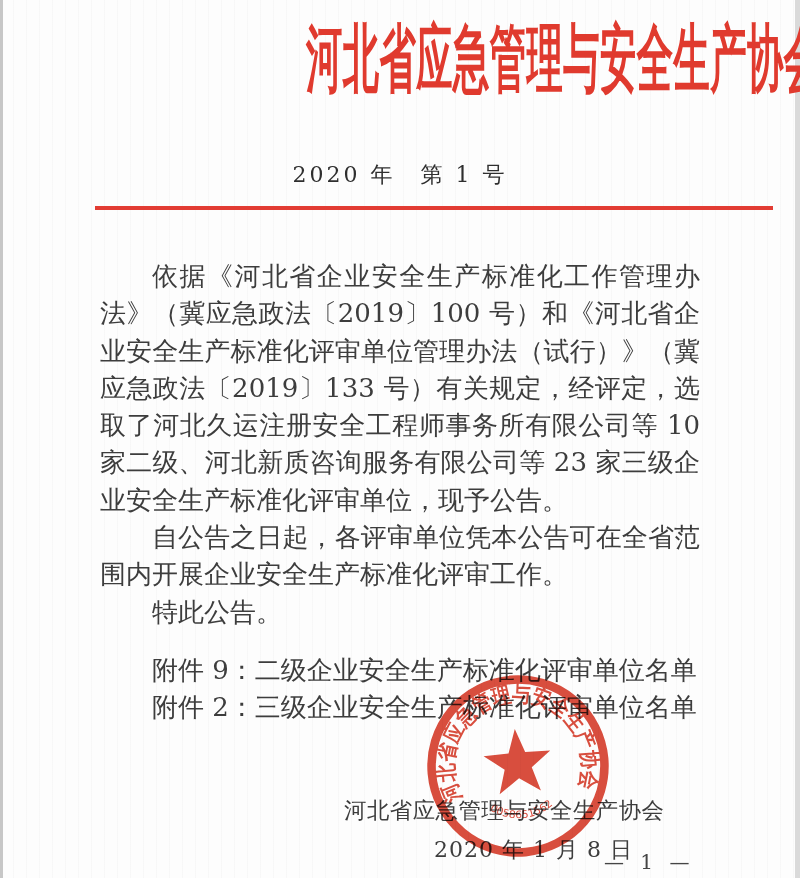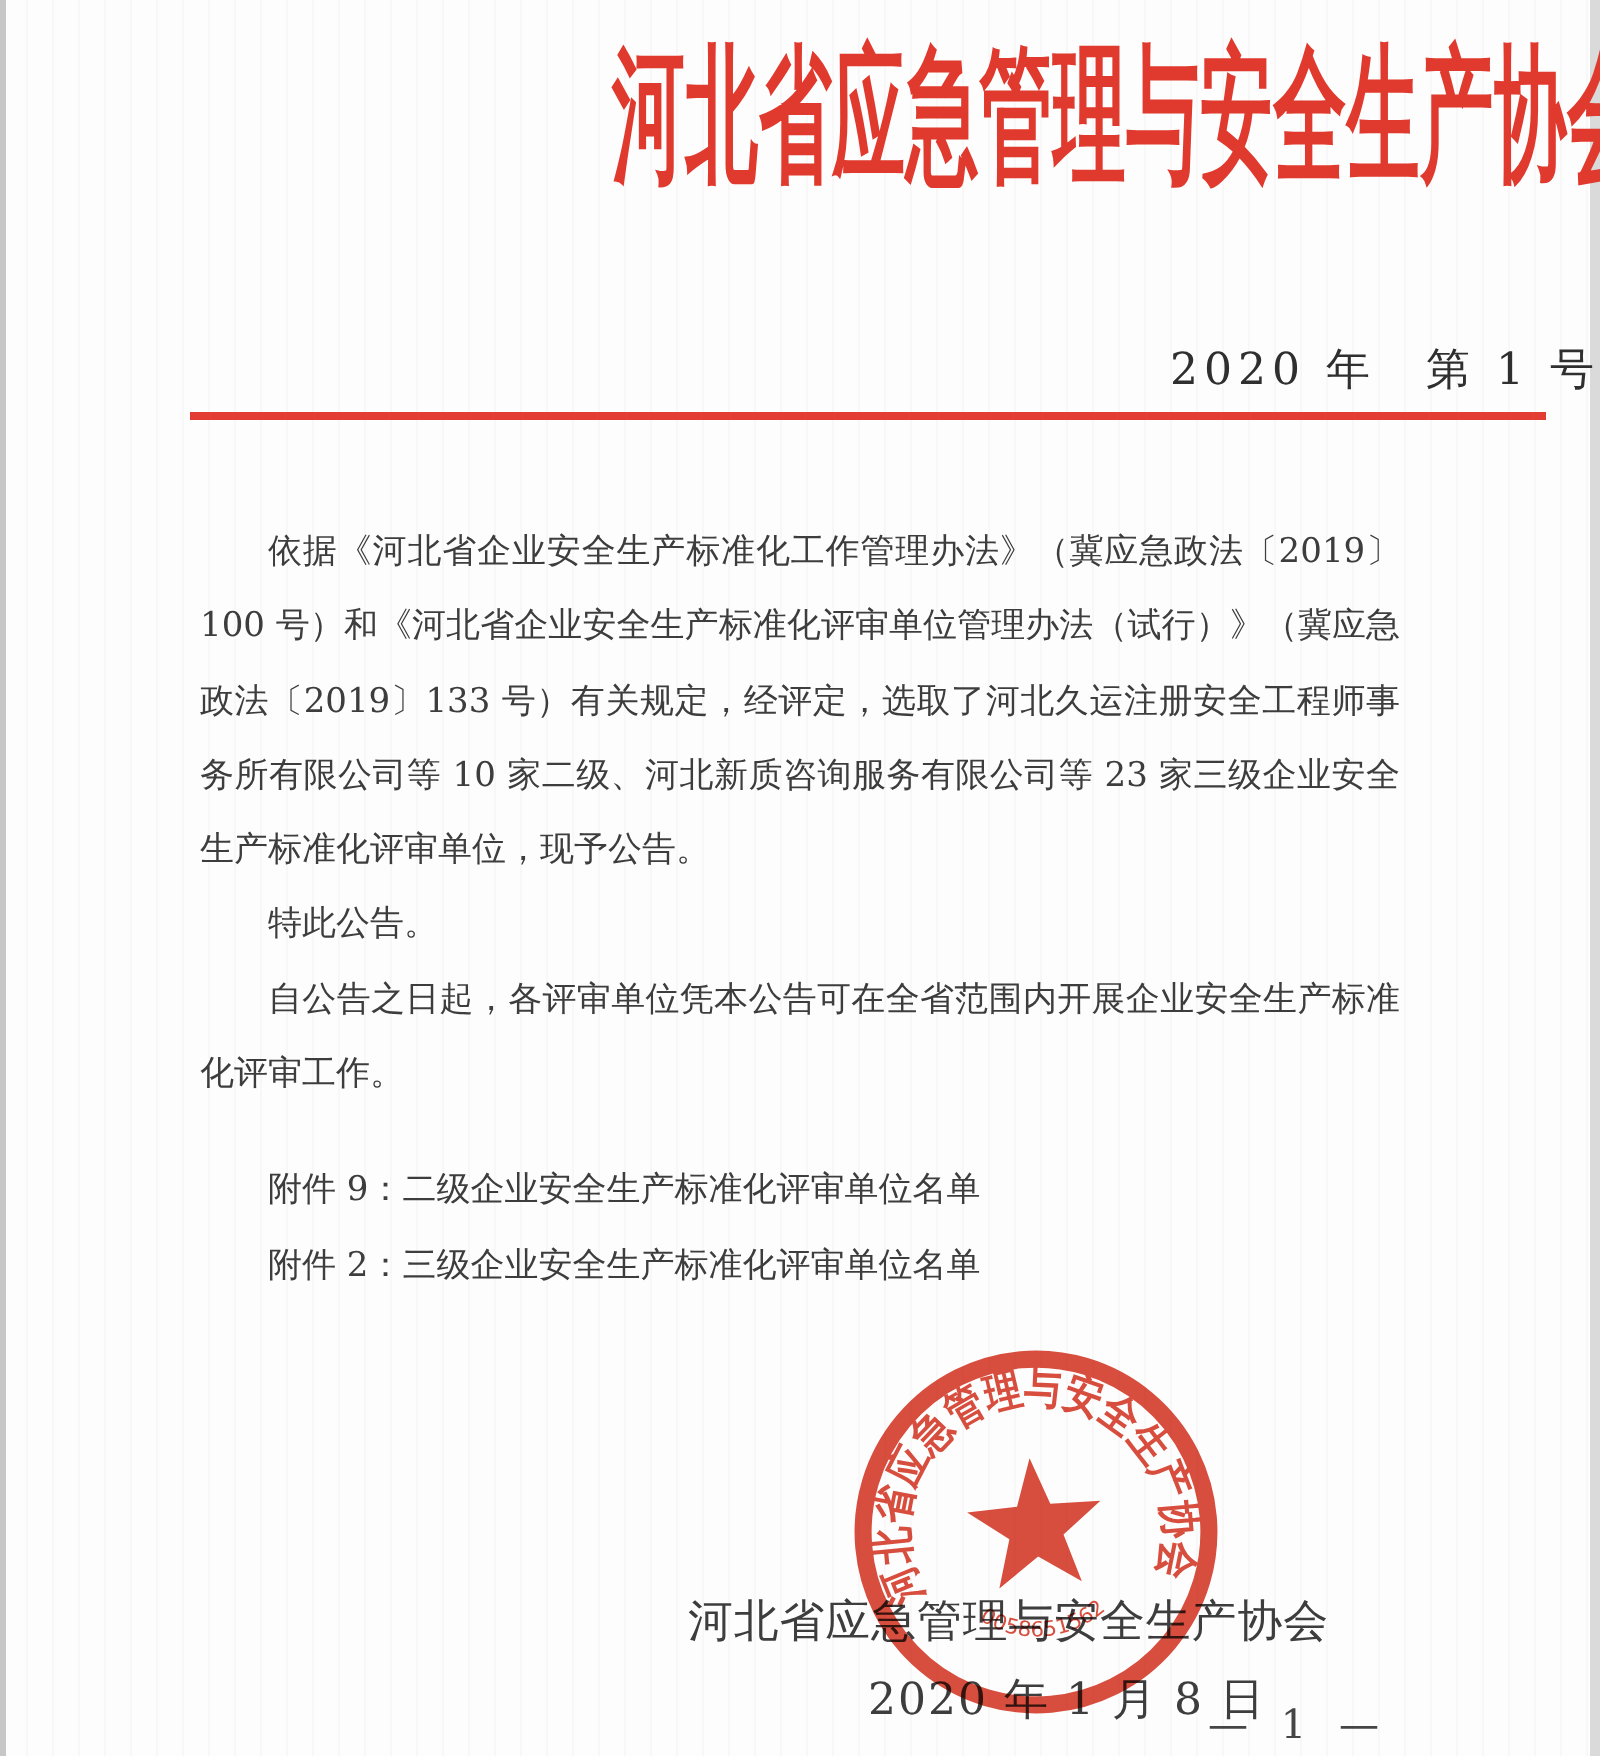--- a/index.html
+++ b/index.html
@@ -25,32 +25,32 @@
   .title-inner{
     display:inline-block;
     font-size:74px;font-weight:bold;
     color:#e03a2e;
     transform:scaleX(0.49);
     transform-origin:center;
     letter-spacing:1px;
     line-height:1.15;
   }
   .issue-no{
-    position:absolute;top:170px;left:0;width:100%;
-    text-align:right;
+    position:absolute;top:160px;left:0;width:100%;
+    text-align:center;
     font-size:22px;color:#2f2f2f;letter-spacing:3px;
   }
   .red-rule{
     position:absolute;top:206px;left:95px;width:678px;height:4px;
     background:#e23c33;
   }
 
   .body-text{
     position:absolute;top:258px;left:100px;width:600px;
-    font-size:17px;line-height:37.3px;color:#3d3d3d;
+    font-size:26px;line-height:37.3px;color:#3d3d3d;
     text-align:justify;
   }
   .body-text p{margin:0;text-indent:2em;}
 
   .attachments{margin-top:21px;}
   .attachments div{text-indent:2em;line-height:37.3px;}
 
   .signature{
     position:absolute;top:795px;left:344px;
     font-size:22.4px;color:#3d3d3d;letter-spacing:0.5px;white-space:nowrap;
@@ -83,22 +83,22 @@
   <div class="title">
     <span class="title-inner">河北省应急管理与安全生产协会公告</span>
   </div>
 
   <div class="issue-no">2020 年　第 1 号</div>
 
   <div class="red-rule"></div>
 
   <div class="body-text">
     <p>依据《河北省企业安全生产标准化工作管理办法》（冀应急政法〔2019〕100 号）和《河北省企业安全生产标准化评审单位管理办法（试行）》（冀应急政法〔2019〕133 号）有关规定，经评定，选取了河北久运注册安全工程师事务所有限公司等 10 家二级、河北新质咨询服务有限公司等 23 家三级企业安全生产标准化评审单位，现予公告。</p>
+    <p>自公告之日起，各评审单位凭本公告可在全省范围内开展企业安全生产标准化评审工作。</p>
     <p>特此公告。</p>
-    <p>自公告之日起，各评审单位凭本公告可在全省范围内开展企业安全生产标准化评审工作。</p>
     <div class="attachments">
       <div>附件 9：二级企业安全生产标准化评审单位名单</div>
       <div>附件 2：三级企业安全生产标准化评审单位名单</div>
     </div>
   </div>
 
   <div class="signature">河北省应急管理与安全生产协会</div>
   <div class="sign-date">2020 年 1 月 8 日</div>
   <div class="page-no">— 1 —</div>
 

